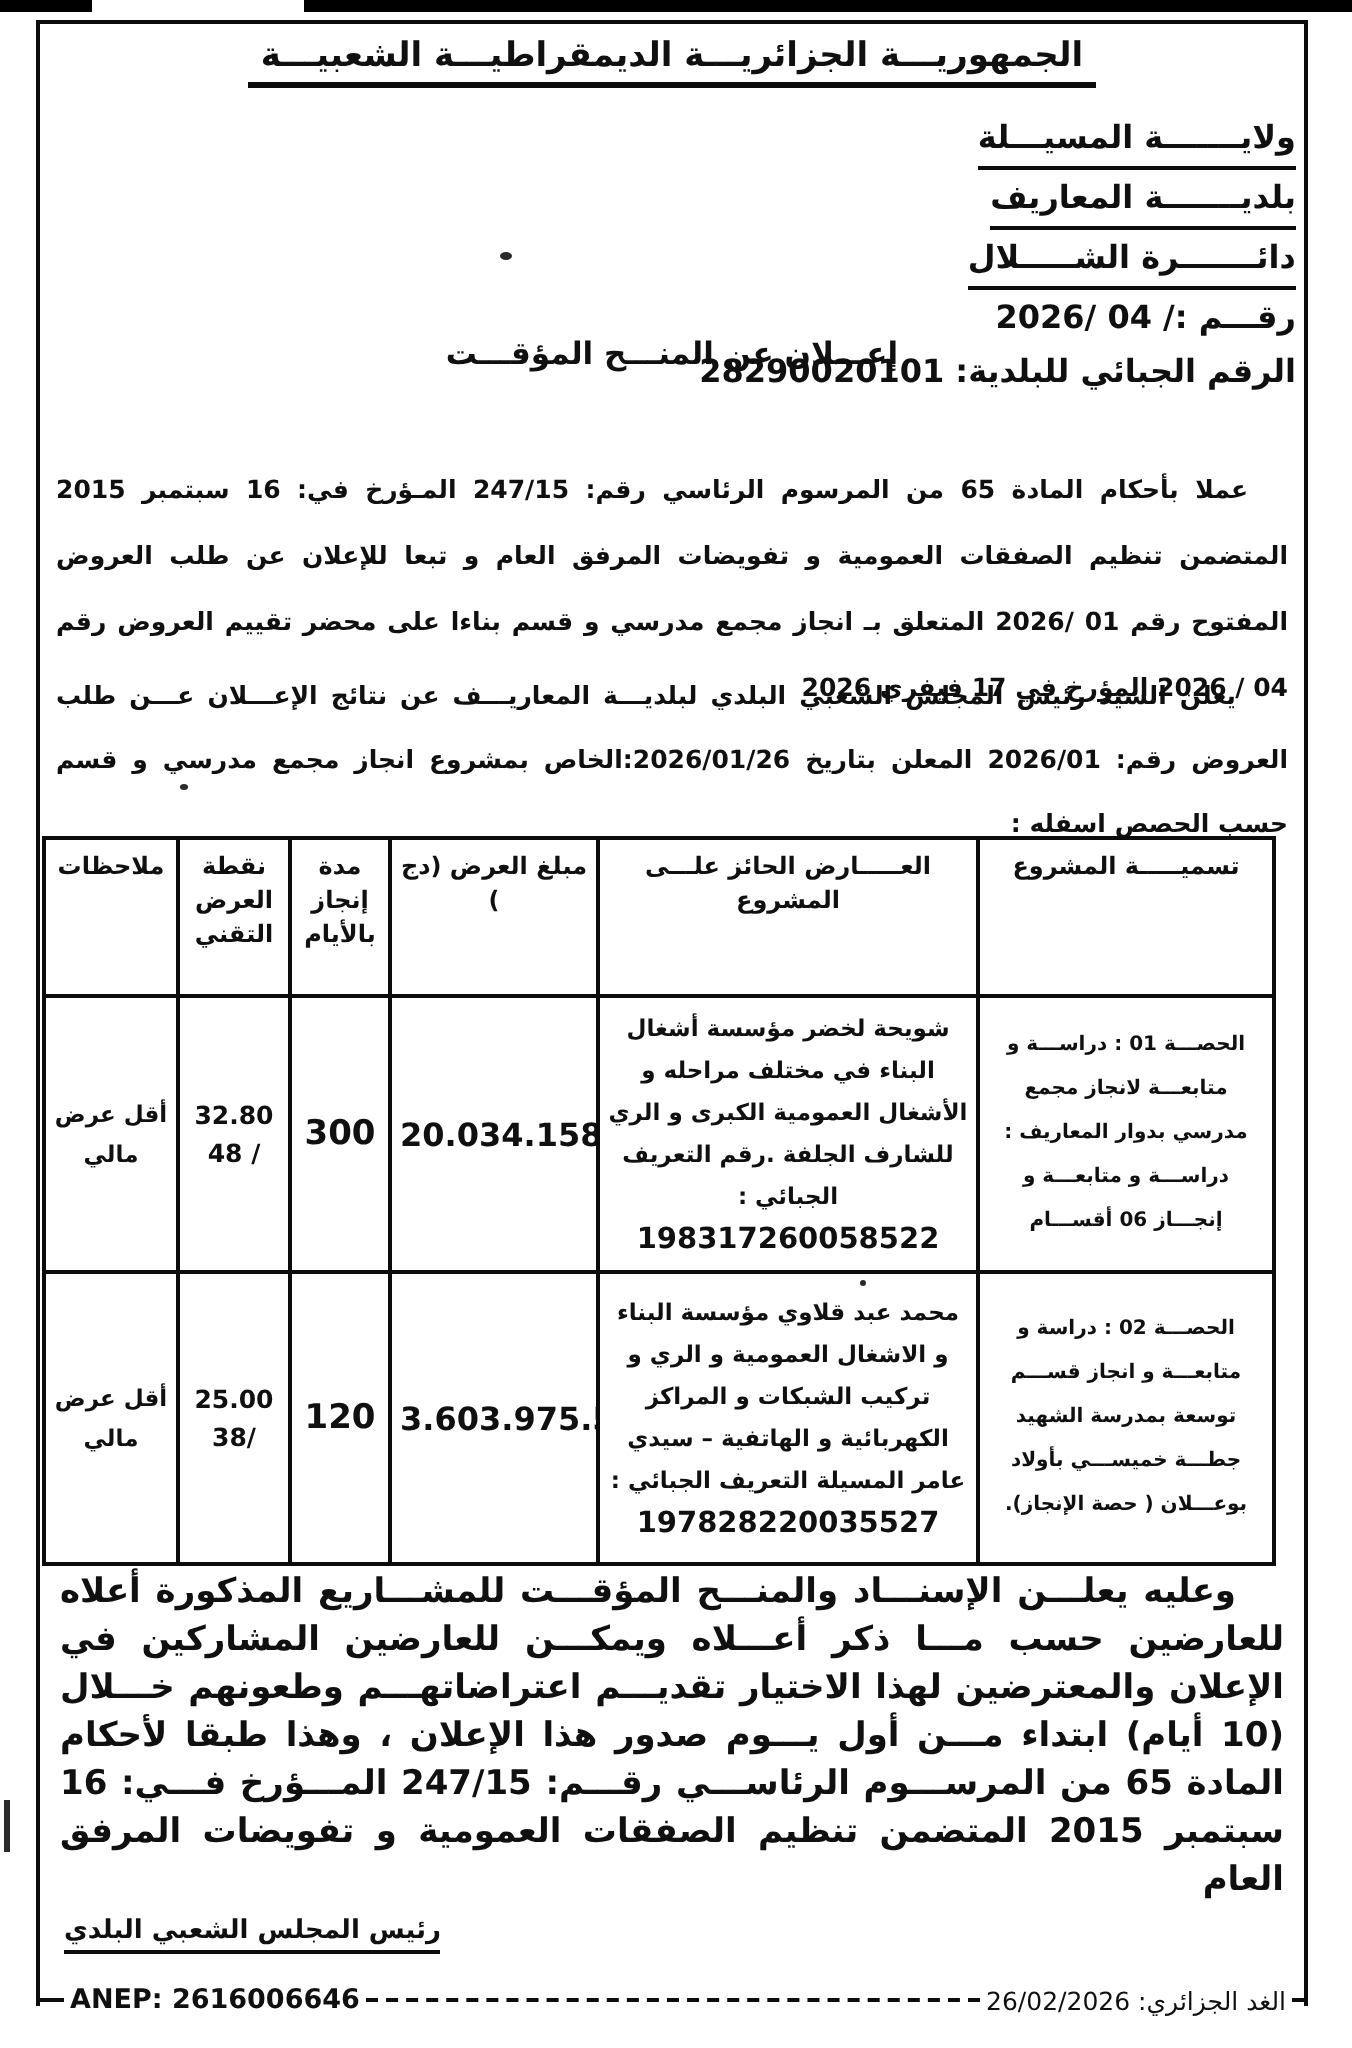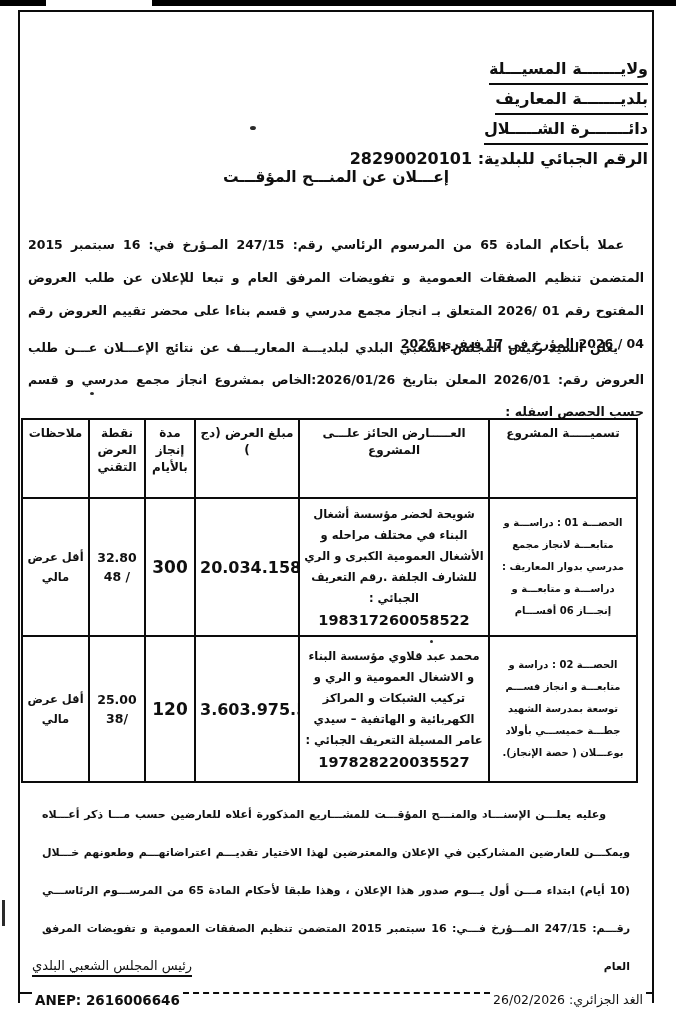--- a/index.html
+++ b/index.html
@@ -57,31 +57,31 @@
   .row-2 td{height:140px;}
   td.cell-project{font-size:10px;line-height:22px;padding:4px 6px;margin-left:34px;}
   td.cell-bidder{font-size:11.5px;line-height:21px;padding:2px 5px;}
   .tax-id{display:block;font-size:14.5px;direction:ltr;margin-top:1px;letter-spacing:0;}
   td.cell-amount{font-size:16px;direction:ltr;}
   td.cell-duration{font-size:17px;direction:ltr;}
   td.cell-score{font-size:12.5px;direction:ltr;line-height:19px;}
   td.cell-remark{font-size:11.5px;line-height:20px;}
   .closing-par{
     position:absolute;top:772px;left:10px;right:10px;direction:rtl;
-    font-size:11px;font-weight:700;text-align:justify;line-height:38px;margin:12px;
+    font-size:17px;font-weight:700;text-align:justify;line-height:24px;margin:0;
     text-indent:24px;
   }
   .signature{
     position:absolute;top:946px;left:12px;direction:rtl;
-    font-size:13px;font-weight:400;border-bottom:2px solid #0c0c0c;
+    font-size:13px;font-weight:700;border-bottom:2px solid #0c0c0c;
     padding-bottom:2px;
   }
   .bottom-bar{
     position:absolute;left:-2px;right:-2px;bottom:-5px;height:16px;
-    display:flex;
+    display:flex;align-items:center;
   }
   .dash-solid{height:0;border-top:2px solid #0c0c0c;}
   .dash-corner-l{width:14px;}
   .dash-corner-r{width:8px;}
   .dash-long{flex:1;height:0;border-top:2.5px dashed #0c0c0c;}
   .anep-text{font-size:13.5px;font-weight:700;padding:0 3px;white-space:nowrap;direction:ltr;}
   .journal-text{font-size:12.5px;font-weight:400;padding:0 3px;white-space:nowrap;direction:rtl;}
 </style>
 </head>
 <body>
@@ -90,25 +90,29 @@
 
   <div class="scan-bar" style="left:0;top:0;width:46px;height:6px;"></div>
   <div class="scan-bar" style="left:152px;top:0;width:524px;height:6px;"></div>
   <div class="speck" style="left:250px;top:126px;width:6px;height:4px;"></div>
   <div class="speck" style="left:90px;top:392px;width:4px;height:3px;"></div>
   <div class="speck" style="left:430px;top:640px;width:3px;height:3px;"></div>
   <div class="speck" style="left:2px;top:900px;width:3px;height:26px;border-radius:0;"></div>
 
   <div class="frame">
 
+    <div class="republic-title">
+      <span class="rtl">الجمهوريـــة الجزائريـــة الديمقراطيـــة الشعبيـــة</span>
+    </div>
 
     <div class="header-block">
       <div><span class="u">ولايـــــــة المسيـــلة</span></div>
       <div><span class="u">بلديـــــــة المعاريف</span></div>
       <div><span class="u">دائـــــــرة الشـــــلال</span></div>
+      <div>رقـــم :/ 04 /2026</div>
       <div>الرقم الجبائي للبلدية: 28290020101</div>
     </div>
 
     <div class="announce-title">إعـــلان عن المنـــح المؤقـــت</div>
 
     <p class="body-par par-1">عملا بأحكام المادة 65 من المرسوم الرئاسي رقم: 247/15 المـؤرخ في: 16 سبتمبر 2015 المتضمن تنظيم الصفقات العمومية و تفويضات المرفق العام و تبعا للإعلان عن طلب العروض المفتوح رقم 01 /2026 المتعلق بـ انجاز مجمع مدرسي و قسم بناءا على محضر تقييم العروض رقم 04 / 2026 المؤرخ في 17 فيفري 2026</p>
     <p class="body-par par-2">يعلن السيد رئيس المجلس الشعبي البلدي لبلديـــة المعاريـــف عن نتائج الإعـــلان عـــن طلب العروض رقم: 2026/01 المعلن بتاريخ 2026/01/26:الخاص بمشروع انجاز مجمع مدرسي و قسم حسب الحصص اسفله :</p>
 
     <table class="award">
       <colgroup>

